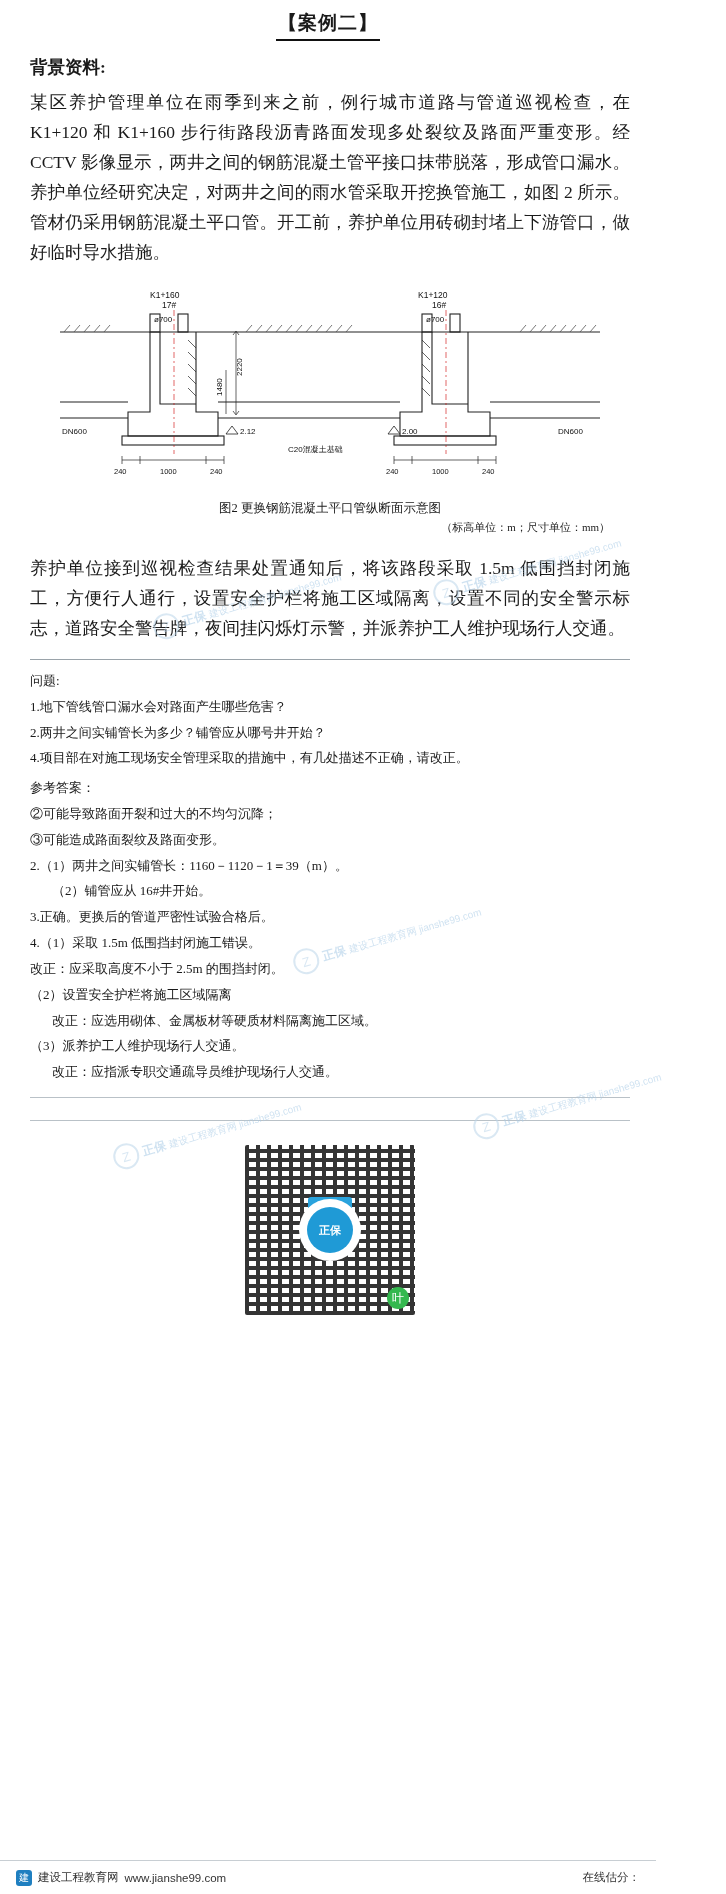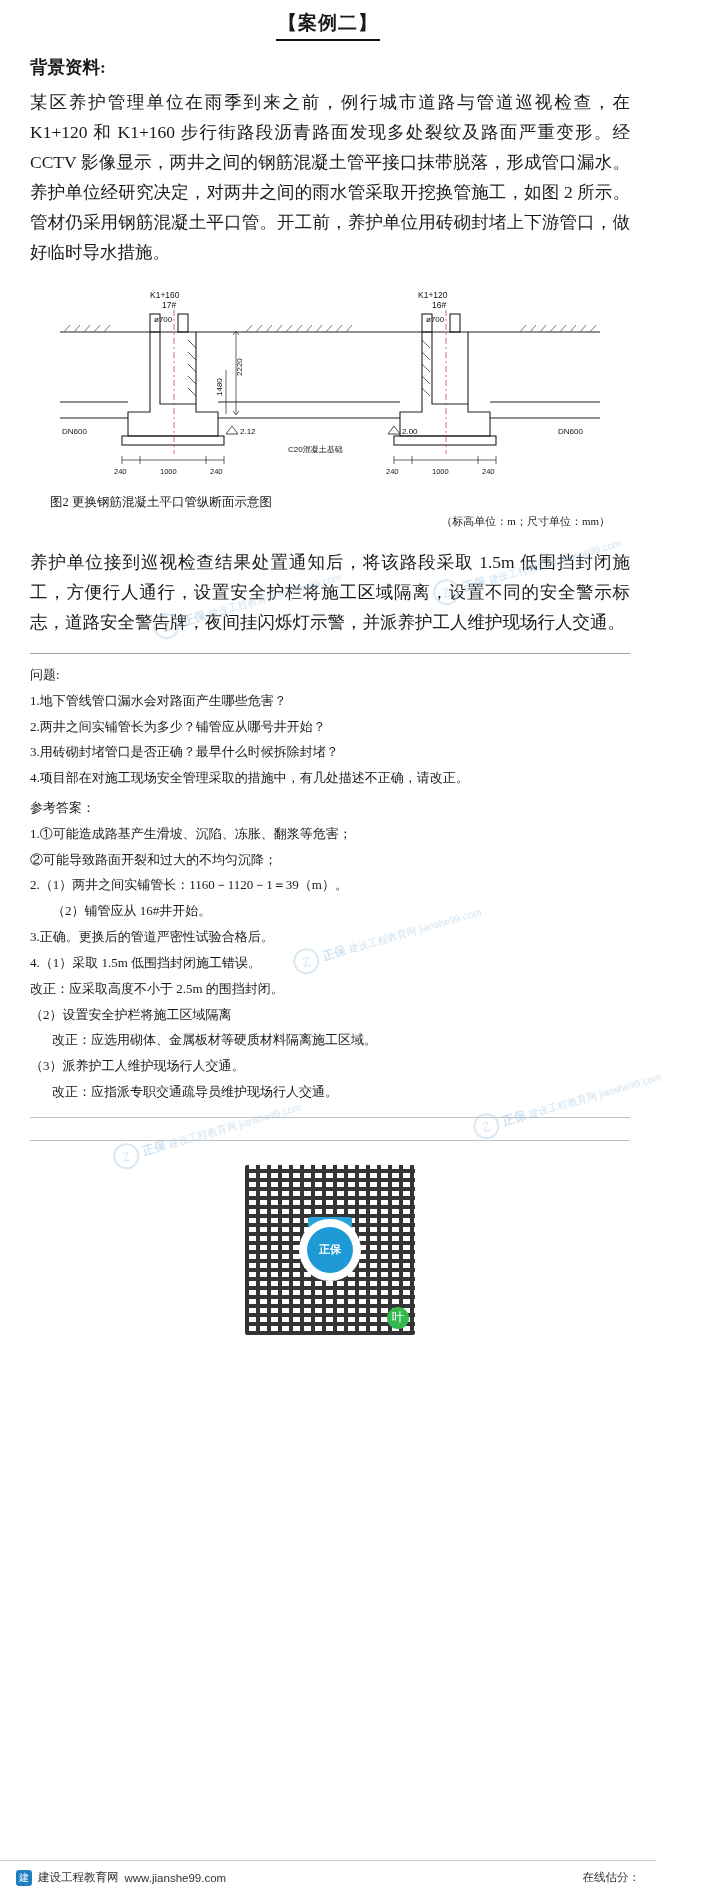--- a/index.html
+++ b/index.html
@@ -43,22 +43,23 @@
     line-height: 1.72;
     text-align: justify;
     margin: 0 0 6px 0;
     text-indent: 0;
   }
   .fig-box {
     margin: 16px auto 0 auto;
     width: 560px;
   }
   .fig-caption {
-    text-align: left;
+    text-align: center;
     font-size: 12.5px;
+    margin-top: 6px;
   }
   .fig-subcaption {
     text-align: right;
     font-size: 11px;
     margin-top: 3px;
     color: #222;
   }
   .rule {
     border: 0;
     border-top: 1px solid #9aa3aa;
@@ -275,28 +276,27 @@
     </div>
 
     <p class="body-text" style="margin-top:18px;">养护单位接到巡视检查结果处置通知后，将该路段采取 1.5m 低围挡封闭施工，方便行人通行，设置安全护栏将施工区域隔离，设置不同的安全警示标志，道路安全警告牌，夜间挂闪烁灯示警，并派养护工人维护现场行人交通。</p>
 
     <hr class="rule">
 
     <div class="q-list">
       <p>问题:</p>
       <p>1.地下管线管口漏水会对路面产生哪些危害？</p>
       <p>2.两井之间实铺管长为多少？铺管应从哪号井开始？</p>
-      <p>3.用砖砌封堵管口是否正确？最早什么时候拆除封堵？</p>
       <p>4.项目部在对施工现场安全管理采取的措施中，有几处描述不正确，请改正。</p>
     </div>
 
     <div class="a-list" style="margin-top:8px;">
       <p>参考答案：</p>
-      <p>1.①可能造成路基产生滑坡、沉陷、冻胀、翻浆等危害；</p>
       <p>②可能导致路面开裂和过大的不均匀沉降；</p>
+      <p>③可能造成路面裂纹及路面变形。</p>
       <p>2.（1）两井之间实铺管长：1160－1120－1＝39（m）。</p>
       <p class="indent1">（2）铺管应从 16#井开始。</p>
       <p>3.正确。更换后的管道严密性试验合格后。</p>
       <p>4.（1）采取 1.5m 低围挡封闭施工错误。</p>
       <p>改正：应采取高度不小于 2.5m 的围挡封闭。</p>
       <p>（2）设置安全护栏将施工区域隔离</p>
       <p class="indent1">改正：应选用砌体、金属板材等硬质材料隔离施工区域。</p>
       <p>（3）派养护工人维护现场行人交通。</p>
       <p class="indent1">改正：应指派专职交通疏导员维护现场行人交通。</p>
     </div>

